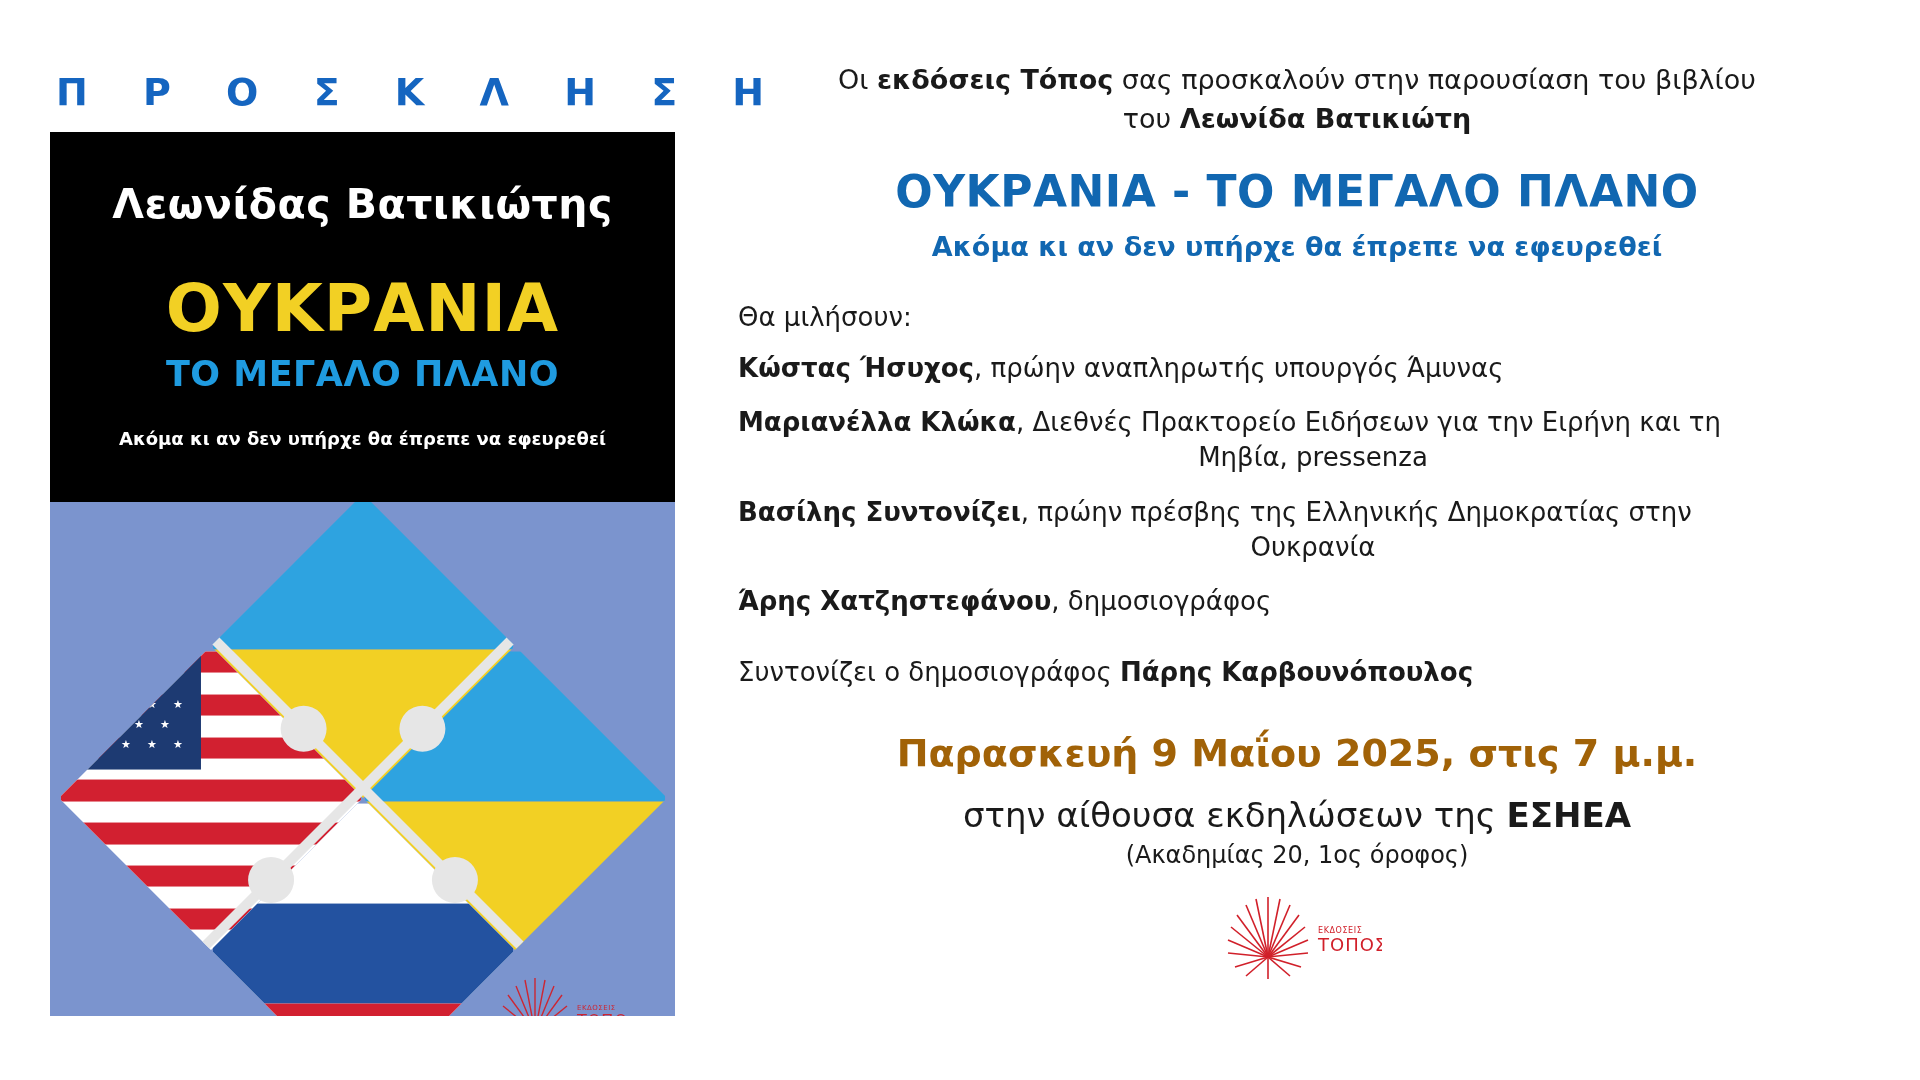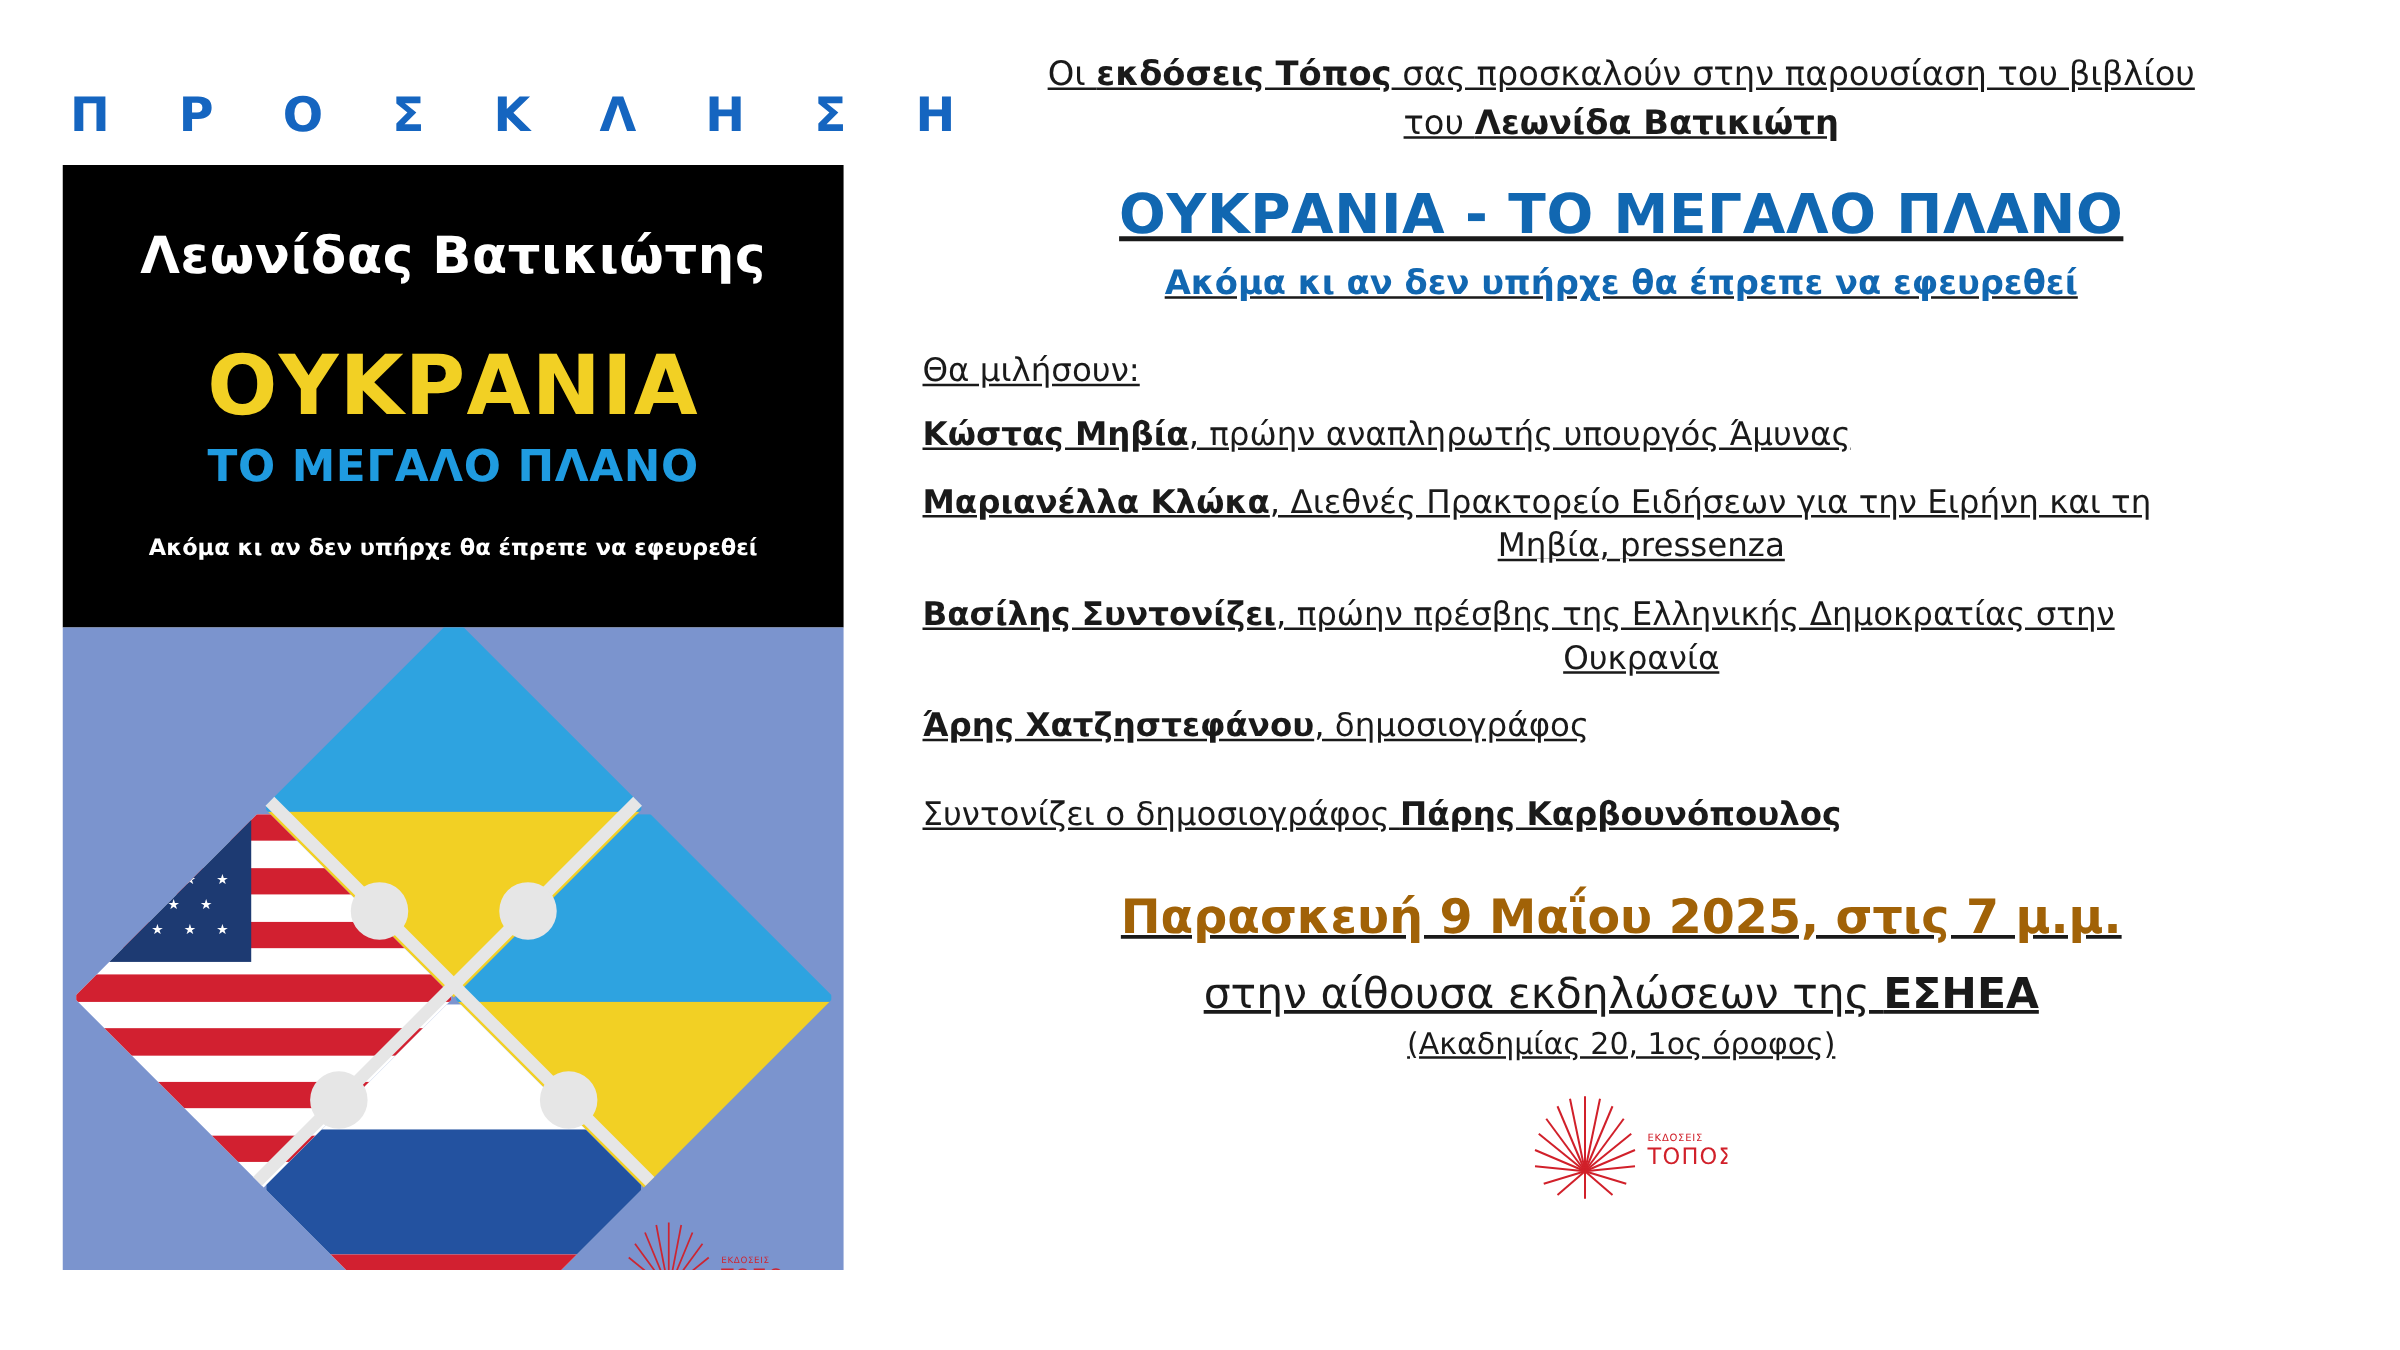--- a/index.html
+++ b/index.html
@@ -146,24 +146,23 @@
     right: 58px;
     bottom: 40px;
     width: 120px;
     height: 80px;
     opacity: 0.95;
   }
 
   
   .right-col {
     flex: 1;
-    padding: 40px 56px 0 20px;
+    padding: 60px 56px 0 20px;
     box-sizing: border-box;
     text-align: left;
-    text-decoration: underline;
   }
   .intro {
     text-align: center;
     font-size: 27px;
     line-height: 1.45;
     color: #1a1a1a;
   }
   .intro b { font-weight: bold; }
 
   .main-title {
@@ -381,21 +380,21 @@
       <span>Οι </span><b>εκδόσεις Τόπος</b><span> σας προσκαλούν στην παρουσίαση του βιβλίου</span><br>
       <span>του </span><b>Λεωνίδα Βατικιώτη</b>
     </div>
 
     <div class="main-title">ΟΥΚΡΑΝΙΑ - ΤΟ ΜΕΓΑΛΟ ΠΛΑΝΟ</div>
     <div class="main-subtitle">Ακόμα κι αν δεν υπήρχε θα έπρεπε να εφευρεθεί</div>
 
     <div class="speakers-intro">Θα μιλήσουν:</div>
 
     <div class="speaker">
-      <span class="nm">Κώστας Μηβία</span><span>, πρώην αναπληρωτής υπουργός Άμυνας</span>
+      <span class="nm">Κώστας Ήσυχος</span><span>, πρώην αναπληρωτής υπουργός Άμυνας</span>
     </div>
 
     <div class="speaker">
       <span class="nm">Μαριανέλλα Κλώκα</span><span>, Διεθνές Πρακτορείο Ειδήσεων για την Ειρήνη και τη</span>
       <span class="cont">Μηβία, pressenza</span>
     </div>
 
     <div class="speaker">
       <span class="nm">Βασίλης Συντονίζει</span><span>, πρώην πρέσβης της Ελληνικής Δημοκρατίας στην</span>
       <span class="cont">Ουκρανία</span>

